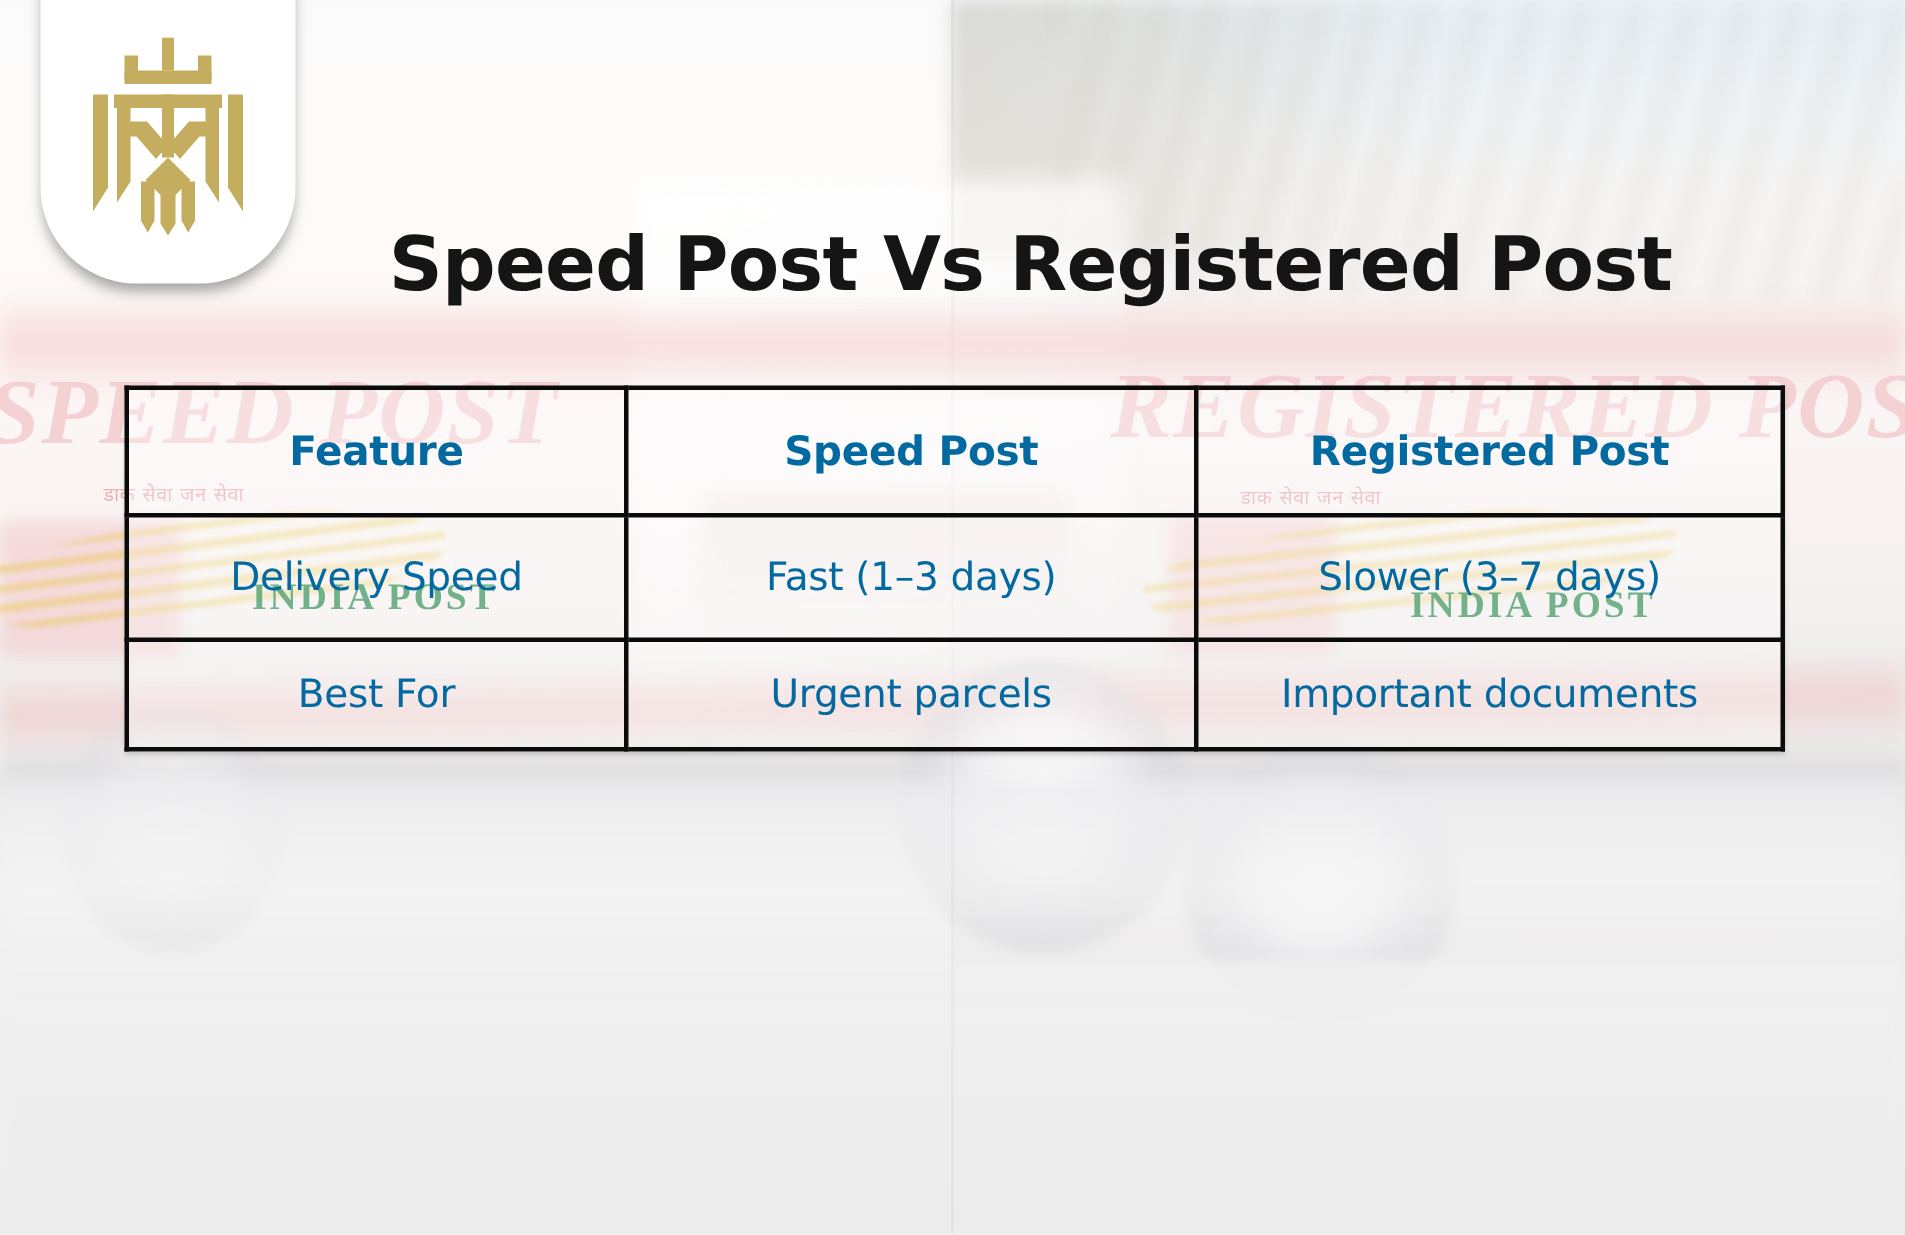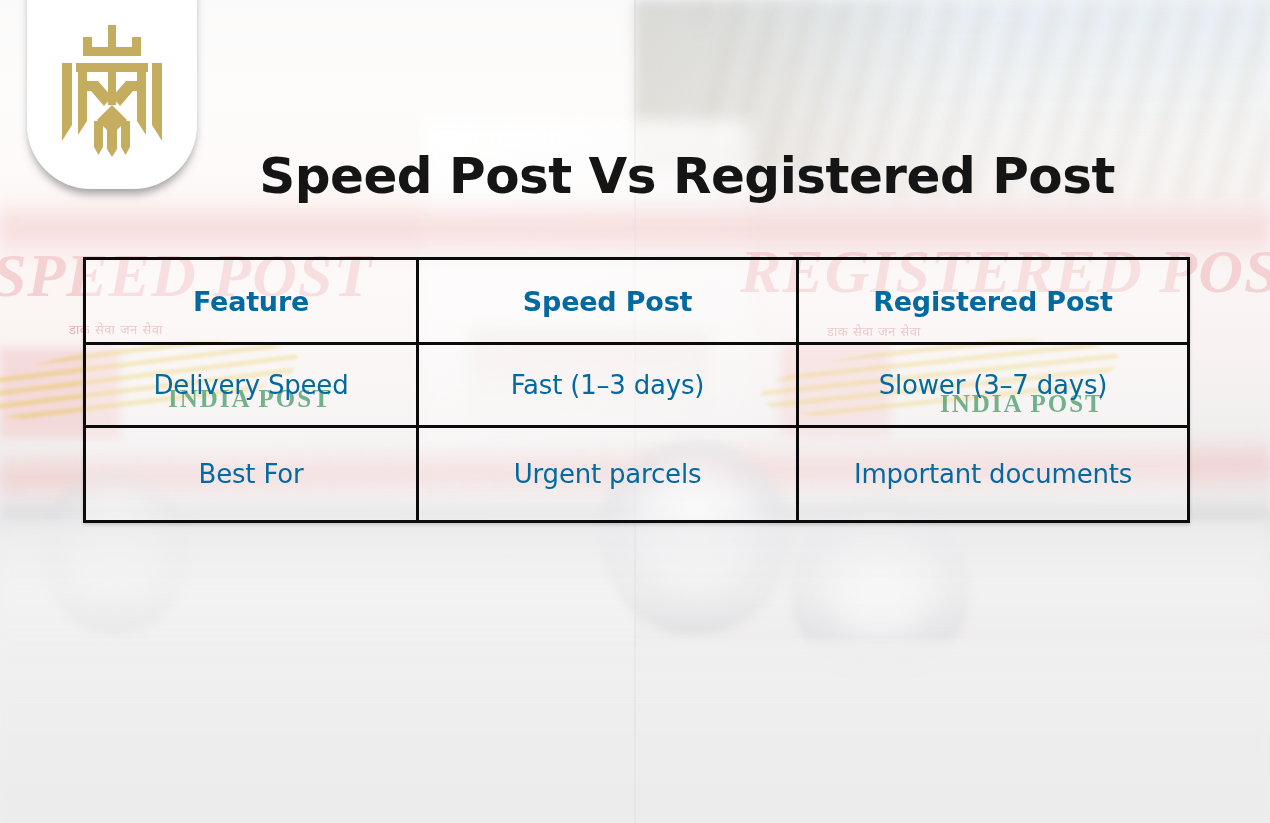--- a/index.html
+++ b/index.html
@@ -254,21 +254,21 @@
     letter-spacing: -0.2px;
   }
   #comparison-table td {
     font-size: 26px;
     font-weight: 400;
     letter-spacing: -0.2px;
   }
   tr.r1 td { height: 83px; }
   tr.r2 td { height: 99px; }
   tr.r3 td { height: 99px; }
-  tr.r4 td { height: 95px; }
+  tr.r4 td { height: 73px; }
 
   tr.r1 td.k, tr.r2 td.k, tr.r3 td.k, tr.r4 td.k { font-weight: 400; }
   tr.r3 td.k { font-weight: 700; }
   tr.r3 td.v { font-weight: 700; }
 </style>
 </head>
 <body>
 
 <div id="stage">
 

